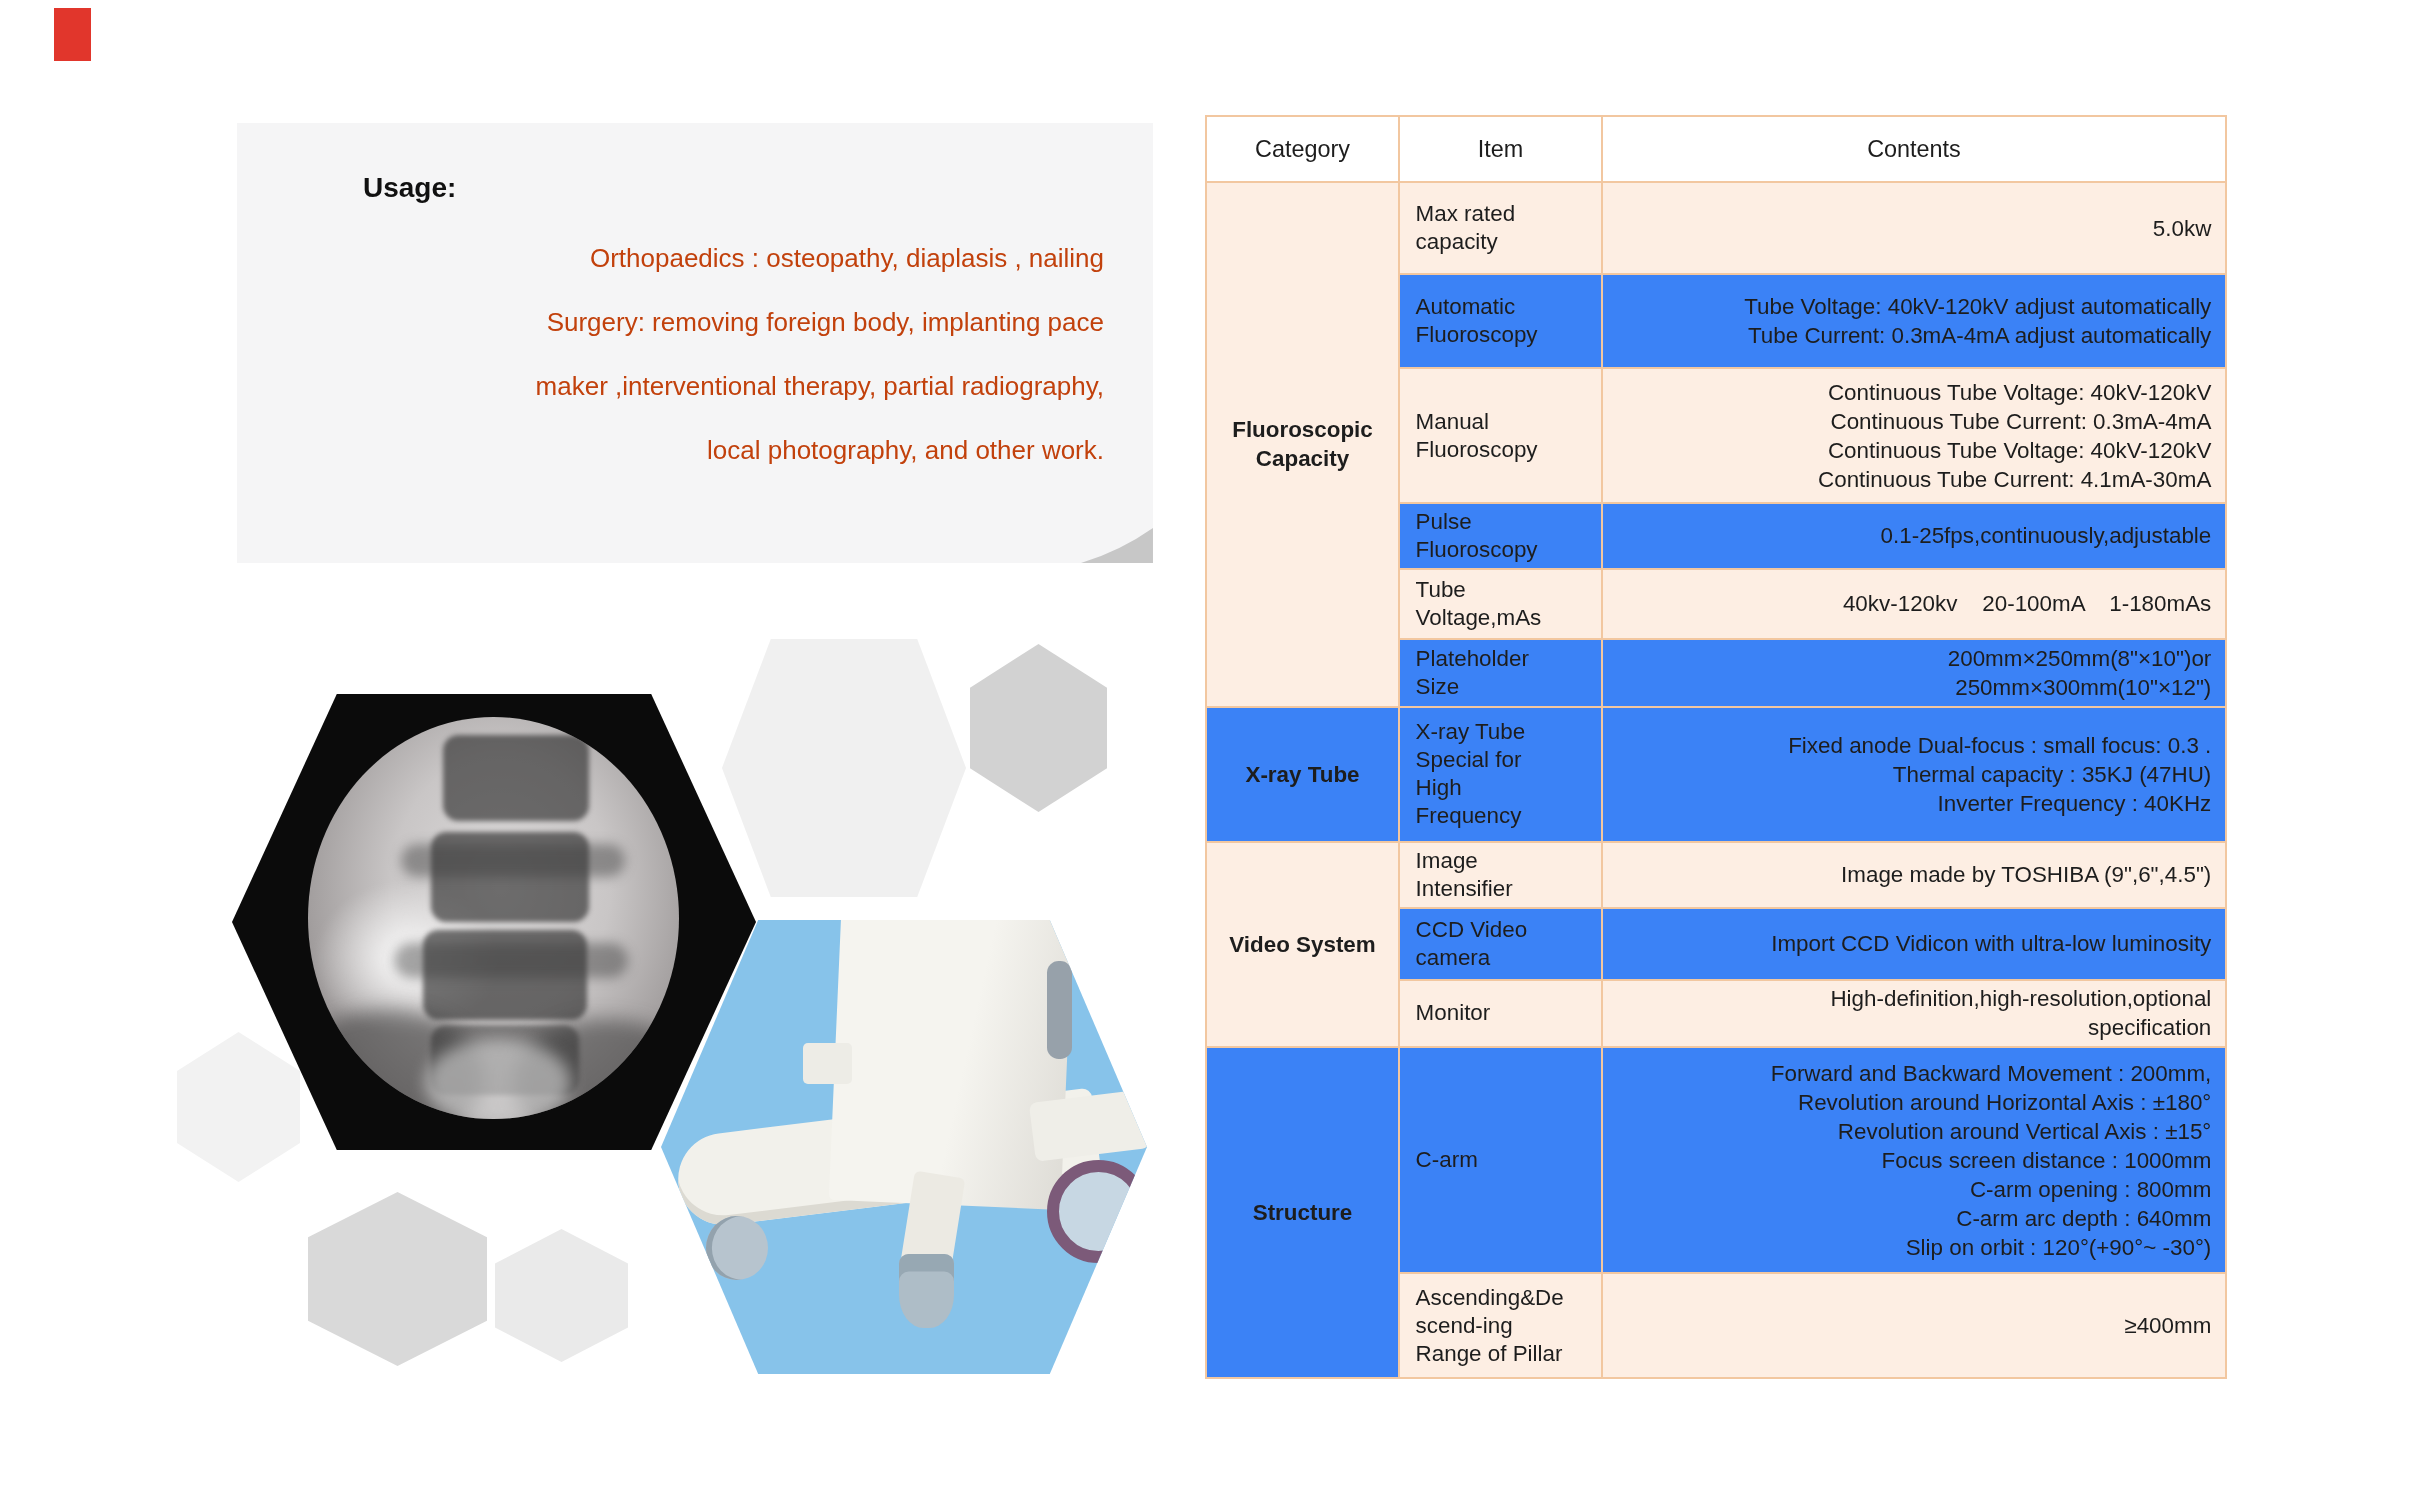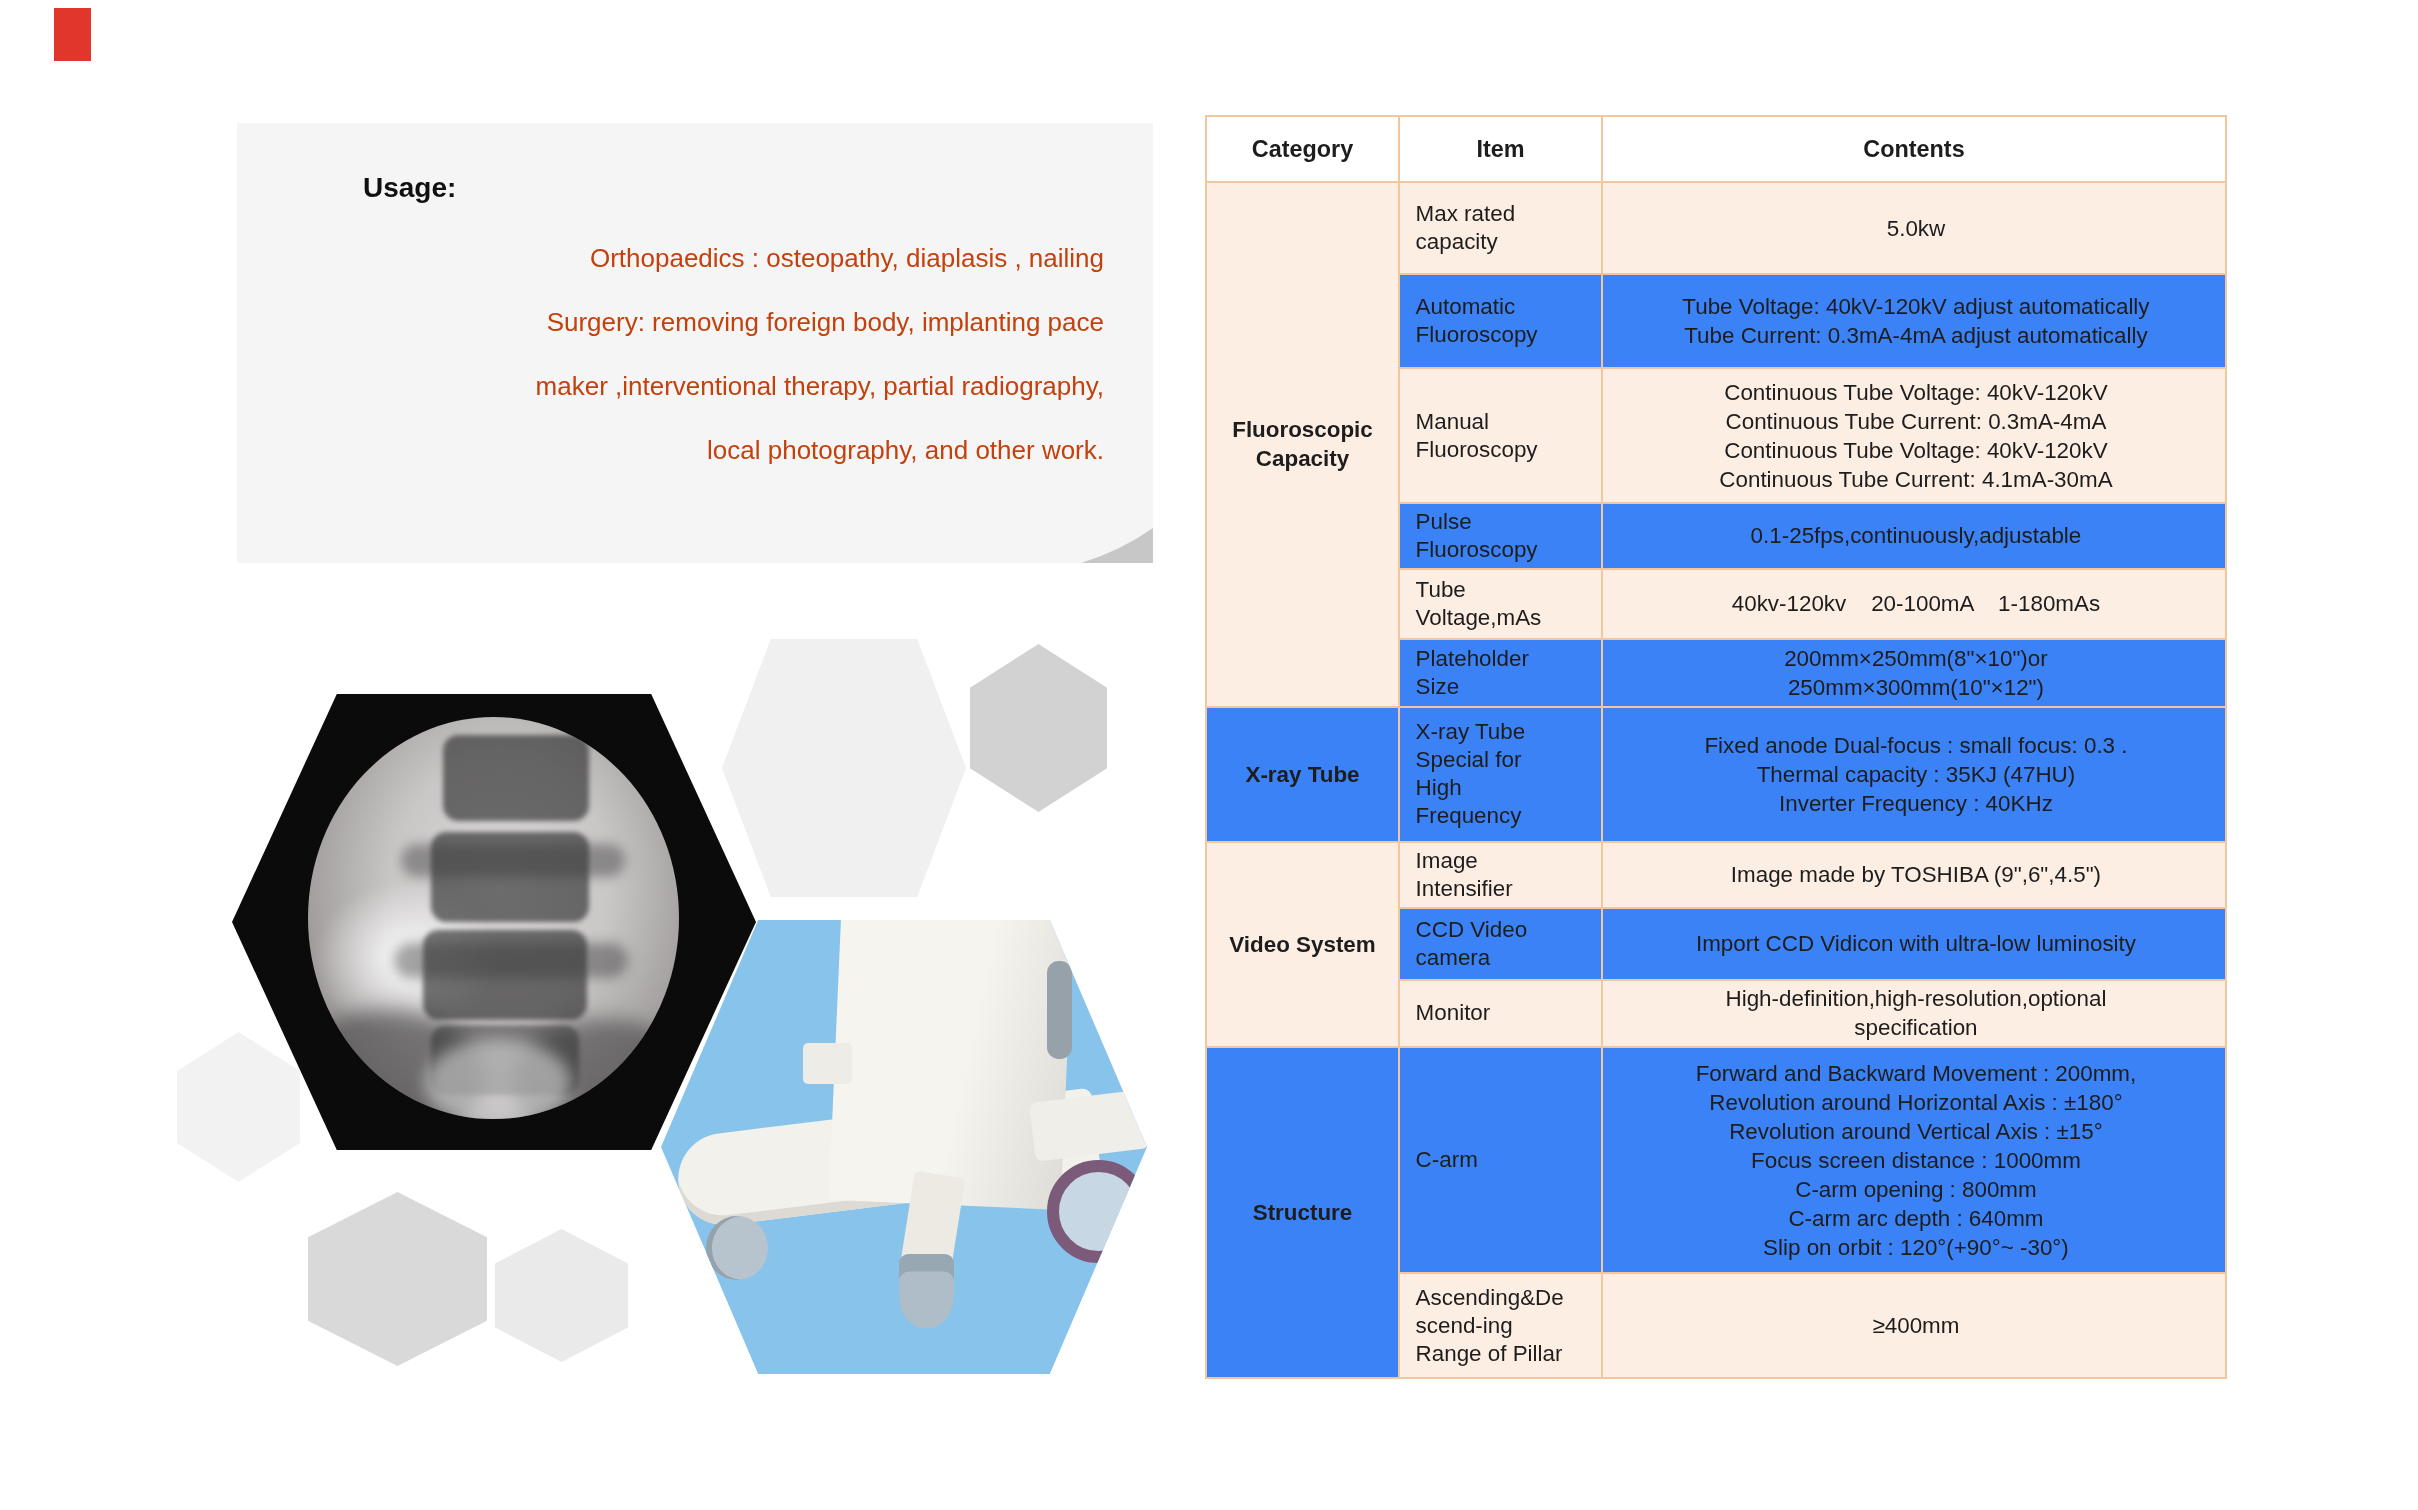--- a/index.html
+++ b/index.html
@@ -78,24 +78,24 @@
 
   
   #spec-table { left:1205px; top:115px; width:1020px; }
   #spec-table table {
     border-collapse:collapse; table-layout:fixed; width:1020px;
   }
   #spec-table th, #spec-table td {
     border:2px solid var(--tbl-border); vertical-align:middle;
     font-size:22.4px; color:#1d1d1d; box-sizing:border-box;
   }
-  #spec-table th { height:66px; font-size:23.4px; font-weight:bold; text-align:center; background:#fff; }
+  #spec-table th { height:66px; font-size:23.4px; font-weight:normal; text-align:center; background:#fff; }
   td.cat { text-align:center; font-weight:bold; font-size:23.4px; line-height:29px; padding:3.9px 7.8px; }
   td.item { text-align:left; padding:3.9px 11.7px 3.9px 15.6px; line-height:28px; white-space:pre-wrap; }
-  td.cont { text-align:center; padding:3.9px 13.7px 3.9px 17.6px; line-height:29px; white-space:pre-wrap; }
+  td.cont { text-align:right; padding:3.9px 13.7px 3.9px 17.6px; line-height:29px; white-space:pre-wrap; }
   .shaded { background:var(--tbl-shade); }
   .plain  { background:#3b82f6; }
 </style>
 </head>
 <body>
 
 <div id="red-tab" class="abs" style="background: rgb(225, 54, 44);"></div>
 
 <div id="decor-1" class="abs hex-side" style="background: rgb(240, 240, 240);"></div>
 <div id="decor-2" class="abs hex-point" style="background: rgb(210, 210, 210);"></div>

